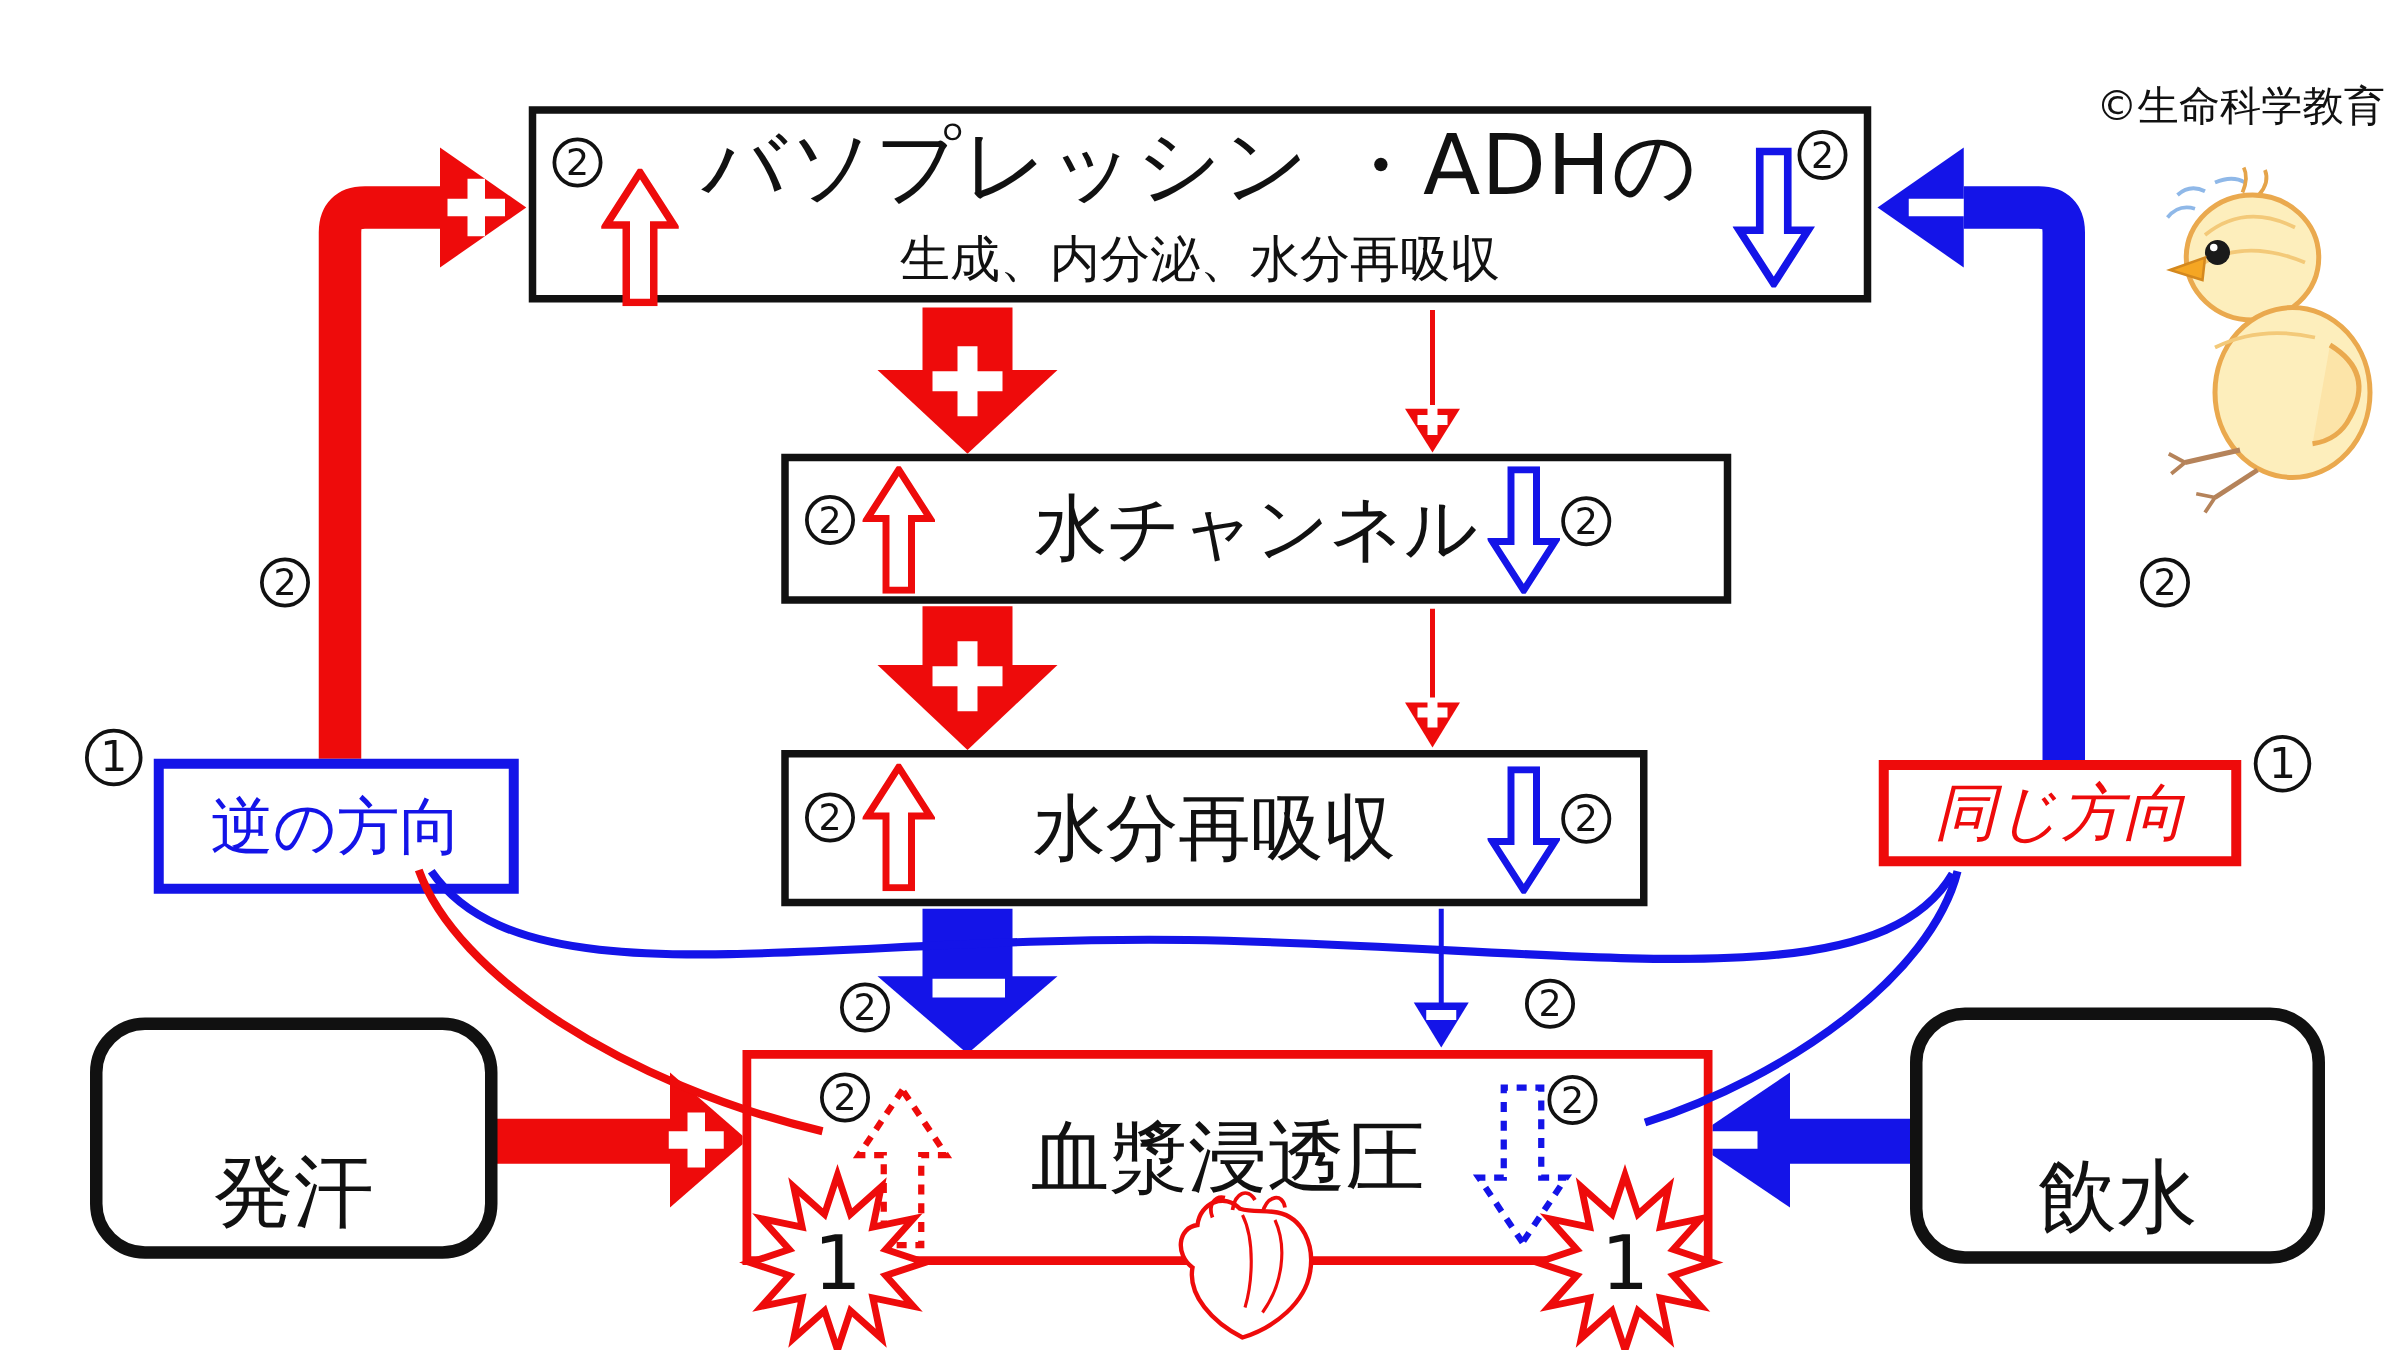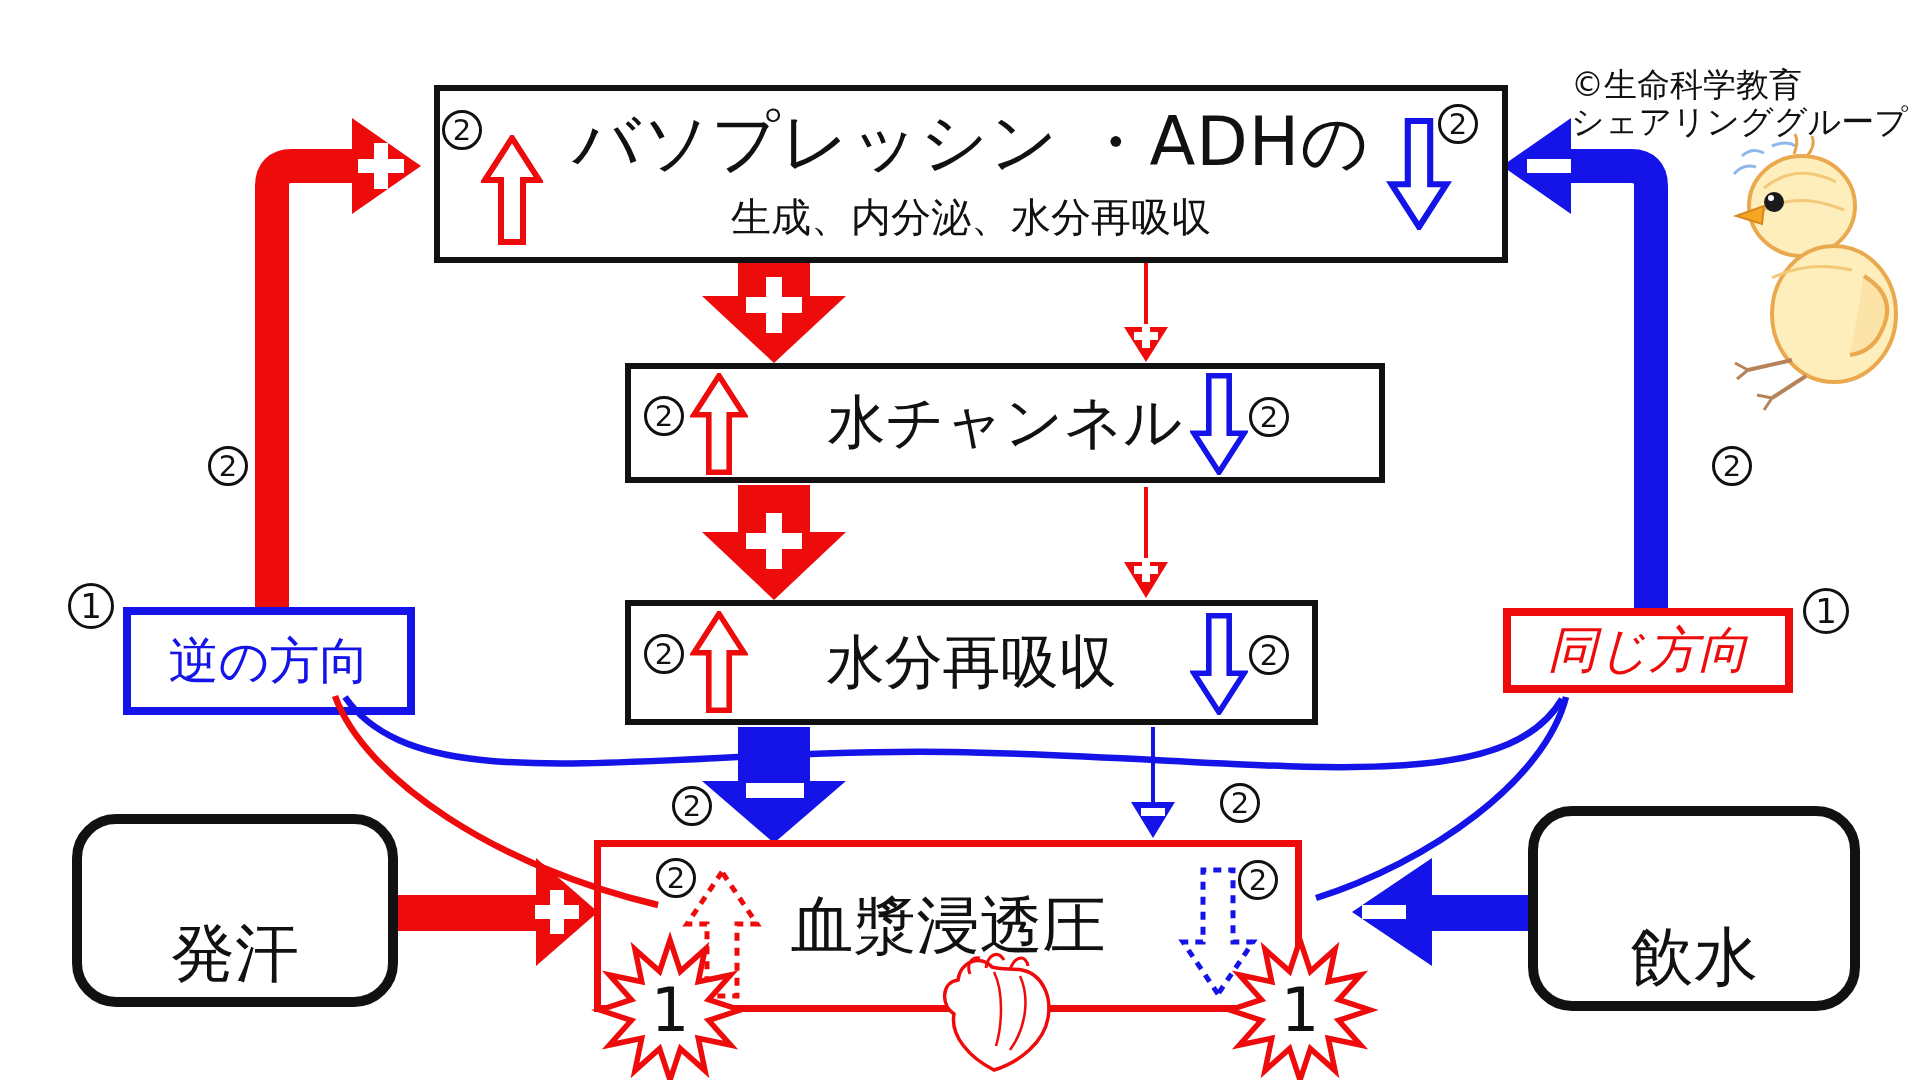--- a/index.html
+++ b/index.html
@@ -30,26 +30,26 @@
   .c40{width:40px;height:40px;font-size:29px;}
   .c46{width:46px;height:46px;font-size:34px;}
   .arrowicon{position:absolute;z-index:3;}
   #overlay-under{z-index:1;}
   #overlay-over{z-index:4;}
   #copyright{
     position:absolute;right:12px;top:66px;font-size:33px;
     line-height:1.13;z-index:5;color:#111;white-space:nowrap;margin-left:28px;
   }
   #chick{position:absolute;left:1712px;top:128px;z-index:1;}
-  #box-vasopressin{left:434px;top:85px;width:1074px;height:178px;}
+  #box-vasopressin{left:423px;top:85px;width:1074px;height:157px;}
   #box-vasopressin .t1{font-size:67px;letter-spacing:1px;margin-top:-6px;}
   #box-vasopressin .t2{font-size:40px;margin-top:2px;}
   #box-water-channel{left:625px;top:363px;width:760px;height:120px;font-size:58px;}
   #box-water-reabsorption{left:625px;top:600px;width:693px;height:125px;font-size:58px;}
-  #box-osmolarity{left:594px;top:840px;width:708px;height:172px;border:7px solid #ee0b0b;font-size:63px;}
+  #box-osmolarity{left:594px;top:840px;width:776px;height:172px;border:7px solid #ee0b0b;font-size:63px;}
   #box-sweating{left:72px;top:814px;width:326px;height:193px;}
   #box-drinking{left:1528px;top:806px;width:332px;height:205px;}
   #label-opposite{left:123px;top:607px;width:292px;height:108px;border:8px solid #1414e8;color:#1414e8;}
   #label-same{left:1503px;top:608px;width:290px;height:85px;border:8px solid #ee0b0b;color:#ee0b0b;font-style:italic;}
 </style>
 </head>
 <body>
 
 <div id="canvas">
 
@@ -249,21 +249,20 @@
     </div>
   <div class="circ c46" style="left:68px;top:583px;">
       <span>1</span>
     </div>
   <div class="circ c46" style="left:1803px;top:588px;">
       <span>1</span>
     </div>
 
   <div id="copyright">
     <div>©生命科学教育</div>
-    <div>シェアリンググループ</div>
   </div>
 
   <svg id="chick" width="205" height="300" viewBox="0 0 205 300">
     <path d="M30,28 q10,-9 22,-3" stroke="#8fb8e8" stroke-width="3" fill="none"></path>
     <path d="M22,46 q9,-11 22,-7" stroke="#8fb8e8" stroke-width="3" fill="none"></path>
     <path d="M60,18 q14,-6 24,0" stroke="#8fb8e8" stroke-width="3" fill="none"></path>
     <path d="M82,26 q5,-12 1,-20" stroke="#e5a44a" stroke-width="3" fill="none"></path>
     <path d="M95,28 q9,-10 5,-20" stroke="#e5a44a" stroke-width="3" fill="none"></path>
     <ellipse cx="90" cy="78" rx="53" ry="50" fill="#fdeebc" stroke="#eaa94e" stroke-width="4"></ellipse>
     <path d="M52,60 q32,-26 72,-6" stroke="#f3c979" stroke-width="3" fill="none"></path>

